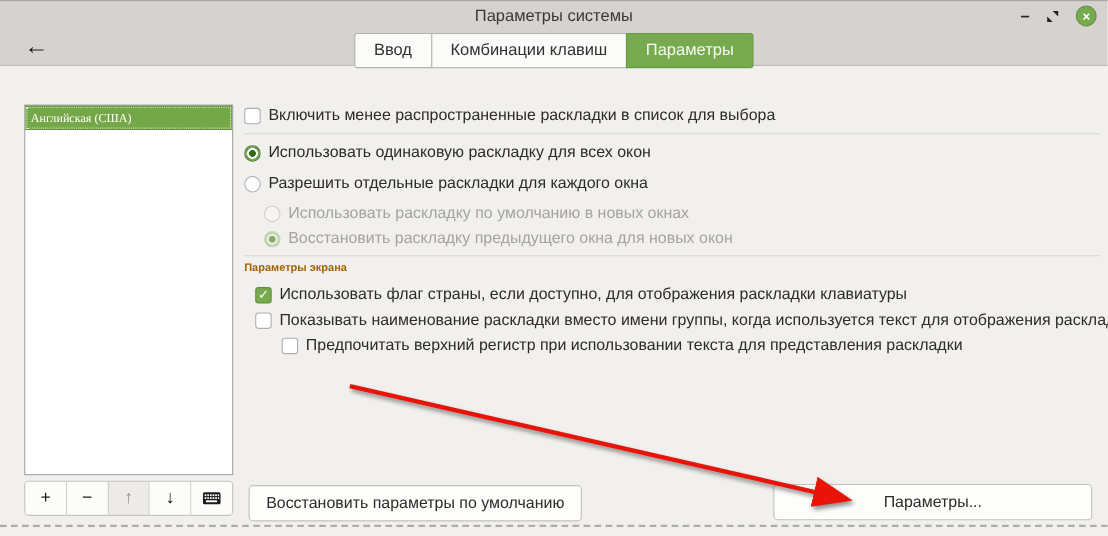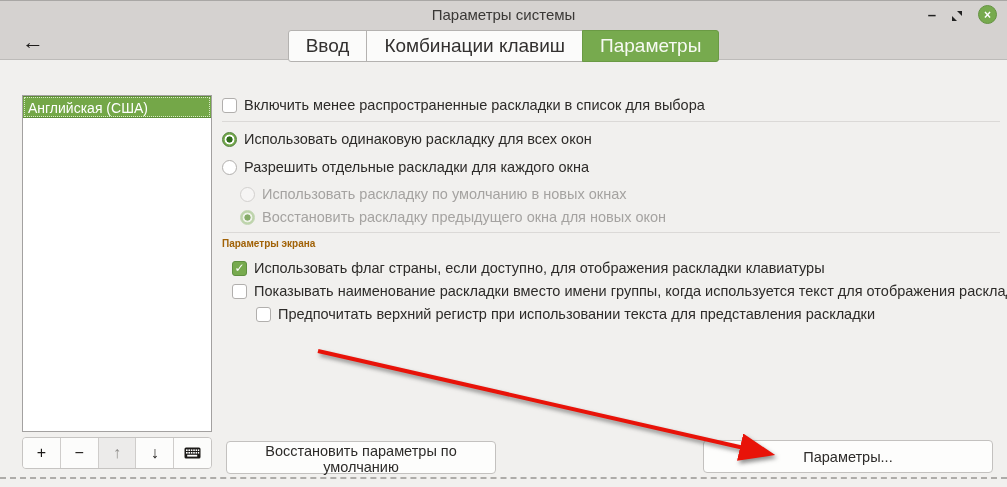--- a/index.html
+++ b/index.html
@@ -32,32 +32,32 @@
   }
   .back-arrow{
     position:absolute;left:22px;top:30px;font-size:22px;color:#1e1c1a;line-height:22px;cursor:default;
   }
   .tabs{
     position:absolute;left:0;right:0;top:29px;display:flex;justify-content:center;
   }
   .tab{
     height:32px;line-height:30px;padding:0 17px;background:#fbfbfa;
     border:1px solid #b4b2b0;margin-left:-1px;box-sizing:border-box;
-    font-size:19px;color:#333130;cursor:default;
+    font-size:15px;color:#333130;cursor:default;
   }
   .tab:first-child{border-radius:3px 0 0 3px;margin-left:0;}
   .tab:last-child{border-radius:0 3px 3px 0;}
   .tab.active{background:#77aa4e;border-color:#6a9a44;color:#f7faf3;}
   
   .list-box{
     position:absolute;left:22px;top:95px;width:190px;height:337px;
     background:#ffffff;border:1px solid #a3a1a0;box-sizing:border-box;
   }
   .list-item{
-    height:22px;line-height:22px;padding-left:5px;font-size:14px;white-space:nowrap;cursor:default;
+    height:22px;line-height:22px;padding-left:5px;font-size:11px;white-space:nowrap;cursor:default;font-family:Liberation Serif, serif;
   }
   .list-item.selected{
     background:#74a748;color:#ffffff;
     outline:1px dotted #d9eac6;outline-offset:-2px;
     border-top:1px solid #5d8c38;border-bottom:1px solid #5d8c38;box-sizing:border-box;
   }
   .list-toolbar{
     position:absolute;left:22px;top:437px;width:190px;height:32px;
     background:#ecebea;border:1px solid #c6c4c2;border-radius:4px;
     display:flex;box-sizing:border-box;overflow:hidden;
@@ -98,21 +98,21 @@
   }
   .lbl{font-size:14.5px;color:#2d2b29;}
   .lbl.disabled{color:#a5a3a1;}
   .section-title{position:absolute;left:222px;top:238px;font-weight:bold;font-size:10px;color:#a16207;}
   
   .push-btn{
     position:absolute;box-sizing:border-box;height:33px;
     background:#fdfdfc;border:1px solid #c3c1bf;border-radius:4px;
     font-family:inherit;font-size:14.5px;color:#2d2b29;text-align:center;cursor:default;
   }
-  #reset-btn{left:226px;top:441px;width:270px;}
+  #reset-btn{left:226px;top:441px;width:303px;}
   #options-btn{left:703px;top:440px;width:290px;}
   
   .arrow-overlay{position:absolute;left:0;top:0;width:1007px;height:487px;pointer-events:none;z-index:20;}
   .bottom-dashes{
     position:absolute;left:0;top:477px;width:100%;height:0;
     border-top:2px dashed #aeaca9;z-index:15;
   }
 </style>
 </head>
 <body>

